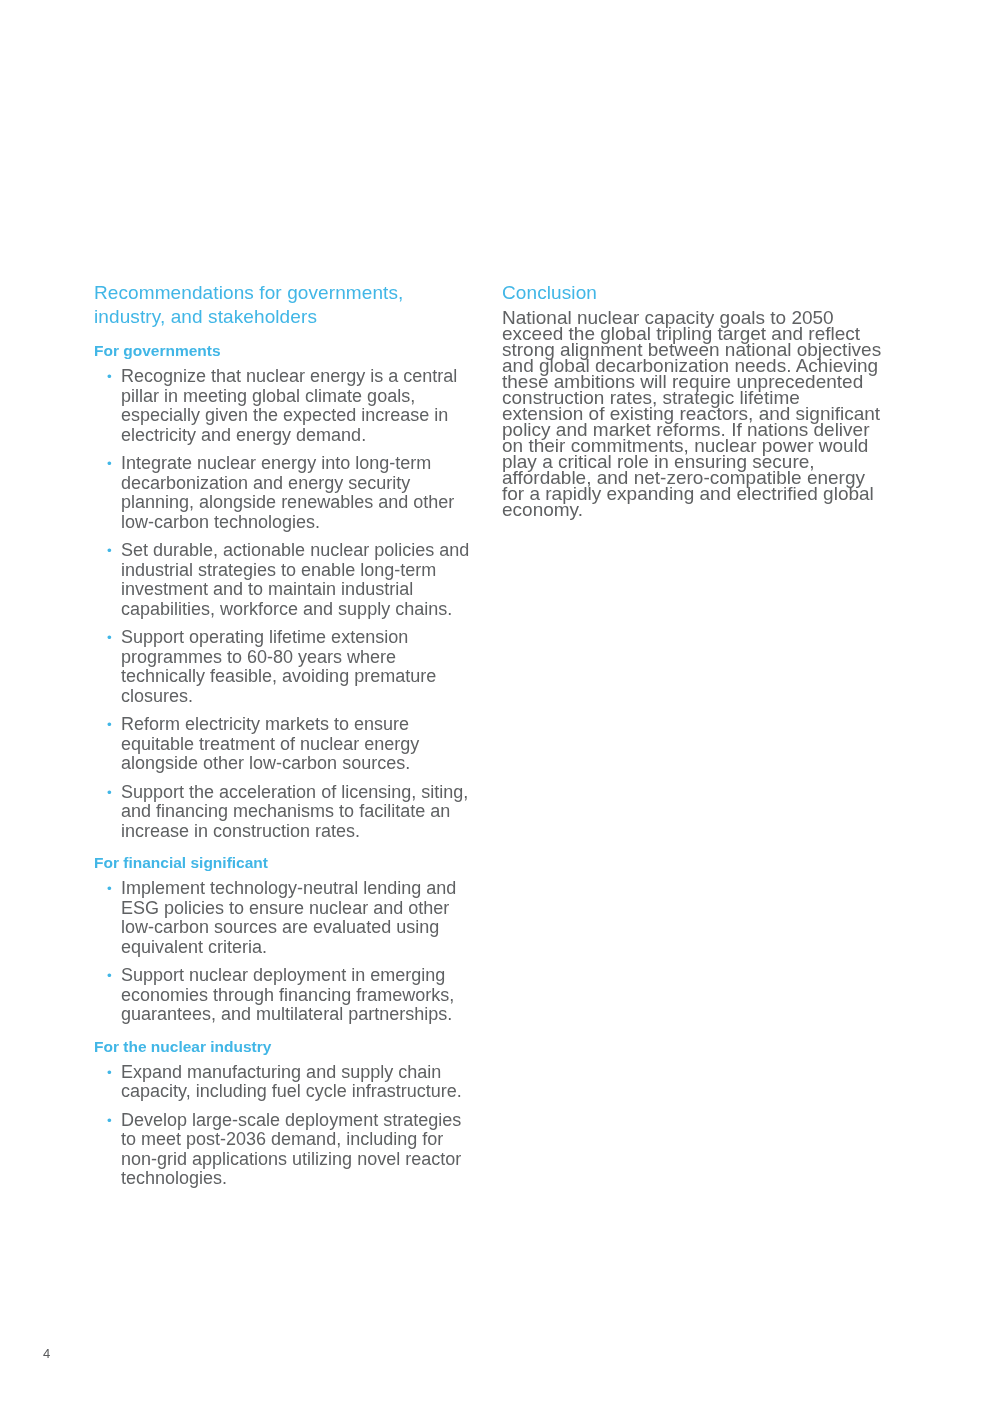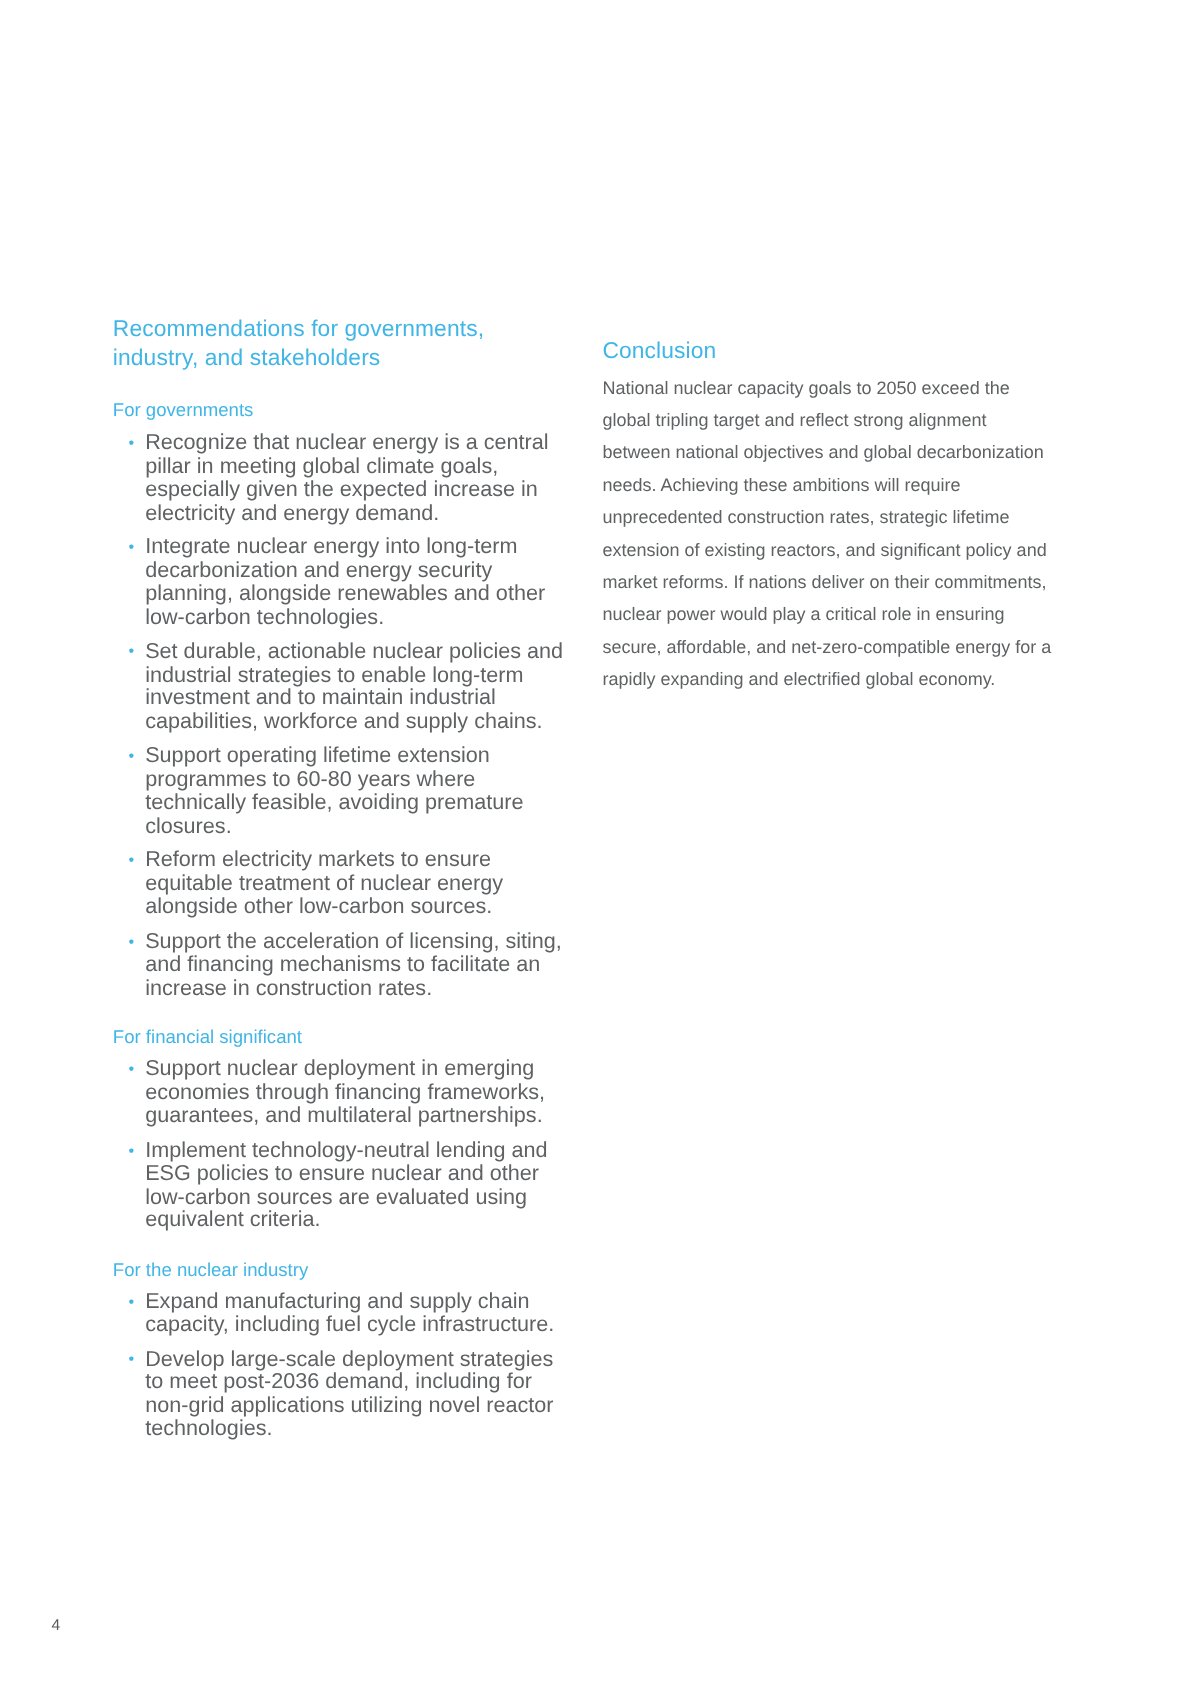--- a/index.html
+++ b/index.html
@@ -13,42 +13,42 @@
     width:992px;
     height:1403px;
     background:#ffffff;
     overflow:hidden;
     font-family:"Liberation Sans","DejaVu Sans",sans-serif;
     -webkit-font-smoothing:antialiased;
   }
   .col-left{
     position:absolute;
     left:94px;
-    top:263px;
+    top:281px;
     width:382px;
   }
   .col-right{
     position:absolute;
     left:502px;
     top:281px;
     width:380px;
   }
   h1.doc-title{
     margin:0;
     font-size:19px;
     line-height:24px;
     font-weight:400;
     color:var(--accent);
     letter-spacing:0.1px;
   }
   h2.sub-heading{
-    margin:22px 0 6px 0;
+    margin:12px 0 6px 0;
     font-size:15.5px;
     line-height:20px;
-    font-weight:400;
+    font-weight:700;
     color:var(--accent);
   }
   ul.bullet-list{
     margin:0 0 6px 0;
     padding:0;
     list-style:none;
   }
   ul.bullet-list li{
     position:relative;
     padding-left:27px;
@@ -61,22 +61,22 @@
     content:"\2022";
     position:absolute;
     left:13px;
     top:0;
     color:var(--accent);
     font-size:13.5px;
     line-height:19.5px;
   }
   p.body-text{
     margin:5px 0 0 0;
-    font-size:15px;
-    line-height:27px;
+    font-size:19px;
+    line-height:16px;
     color:var(--body-text);
   }
   .footer-pagenum{
     position:absolute;
     left:43px;
     top:1346px;
     font-size:13px;
     line-height:16px;
     color:#58595b;
   }
@@ -94,22 +94,22 @@
       <li>Recognize that nuclear energy is a central pillar in meeting global climate goals, especially given the expected increase in electricity and energy demand.</li>
       <li>Integrate nuclear energy into long-term decarbonization and energy security planning, alongside renewables and other low-carbon technologies.</li>
       <li>Set durable, actionable nuclear policies and industrial strategies to enable long-term investment and to maintain industrial capabilities, workforce and supply chains.</li>
       <li>Support operating lifetime extension programmes to 60-80 years where technically feasible, avoiding premature closures.</li>
       <li>Reform electricity markets to ensure equitable treatment of nuclear energy alongside other low-carbon sources.</li>
       <li>Support the acceleration of licensing, siting, and financing mechanisms to facilitate an increase in construction rates.</li>
     </ul>
 
     <h2 class="sub-heading">For financial significant</h2>
     <ul class="bullet-list">
+      <li>Implement technology-neutral lending and ESG policies to ensure nuclear and other low-carbon sources are evaluated using equivalent criteria.</li>
       <li>Support nuclear deployment in emerging economies through financing frameworks, guarantees, and multilateral partnerships.</li>
-      <li>Implement technology-neutral lending and ESG policies to ensure nuclear and other low-carbon sources are evaluated using equivalent criteria.</li>
     </ul>
 
     <h2 class="sub-heading">For the nuclear industry</h2>
     <ul class="bullet-list">
       <li>Expand manufacturing and supply chain capacity, including fuel cycle infrastructure.</li>
       <li>Develop large-scale deployment strategies to meet post-2036 demand, including for non-grid applications utilizing novel reactor technologies.</li>
     </ul>
   </section>
 
   <section class="col-right">

